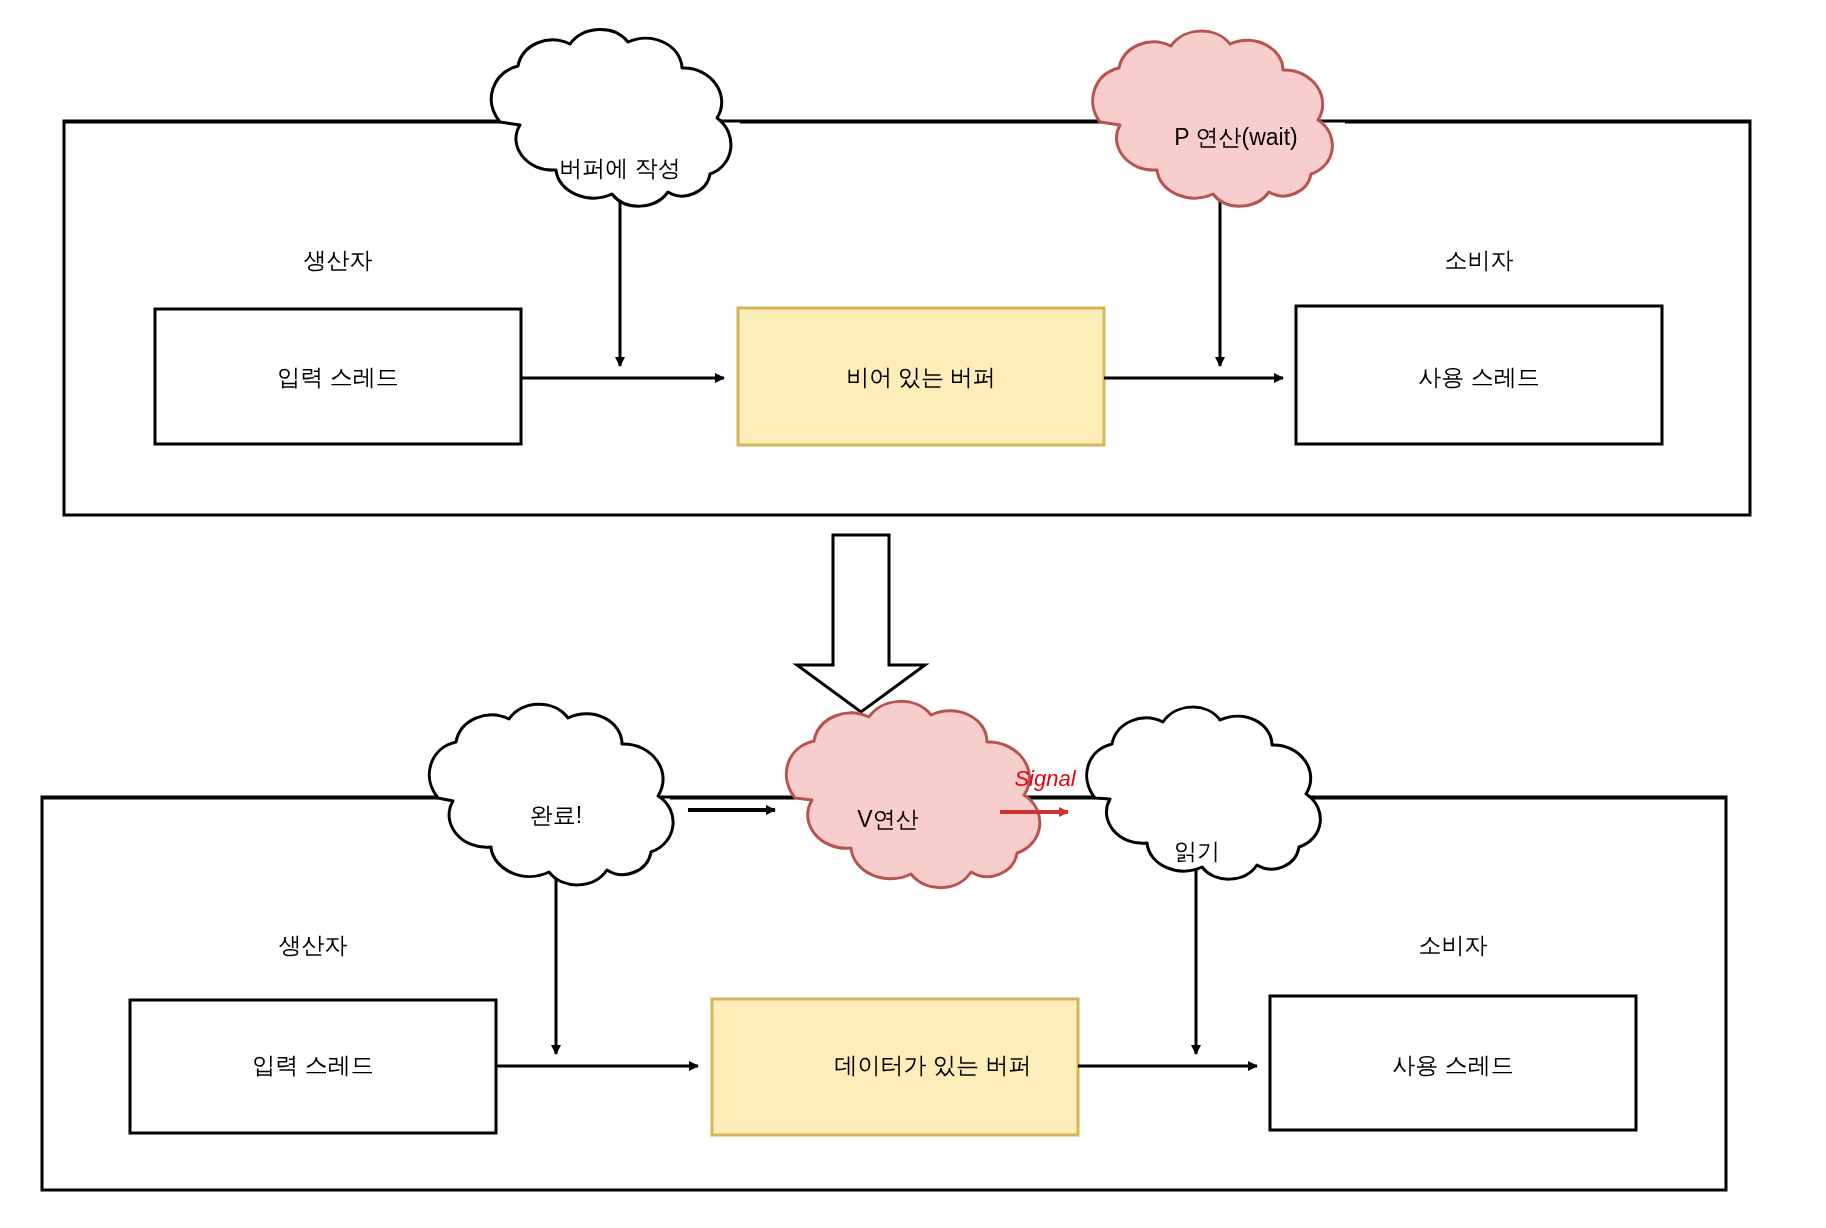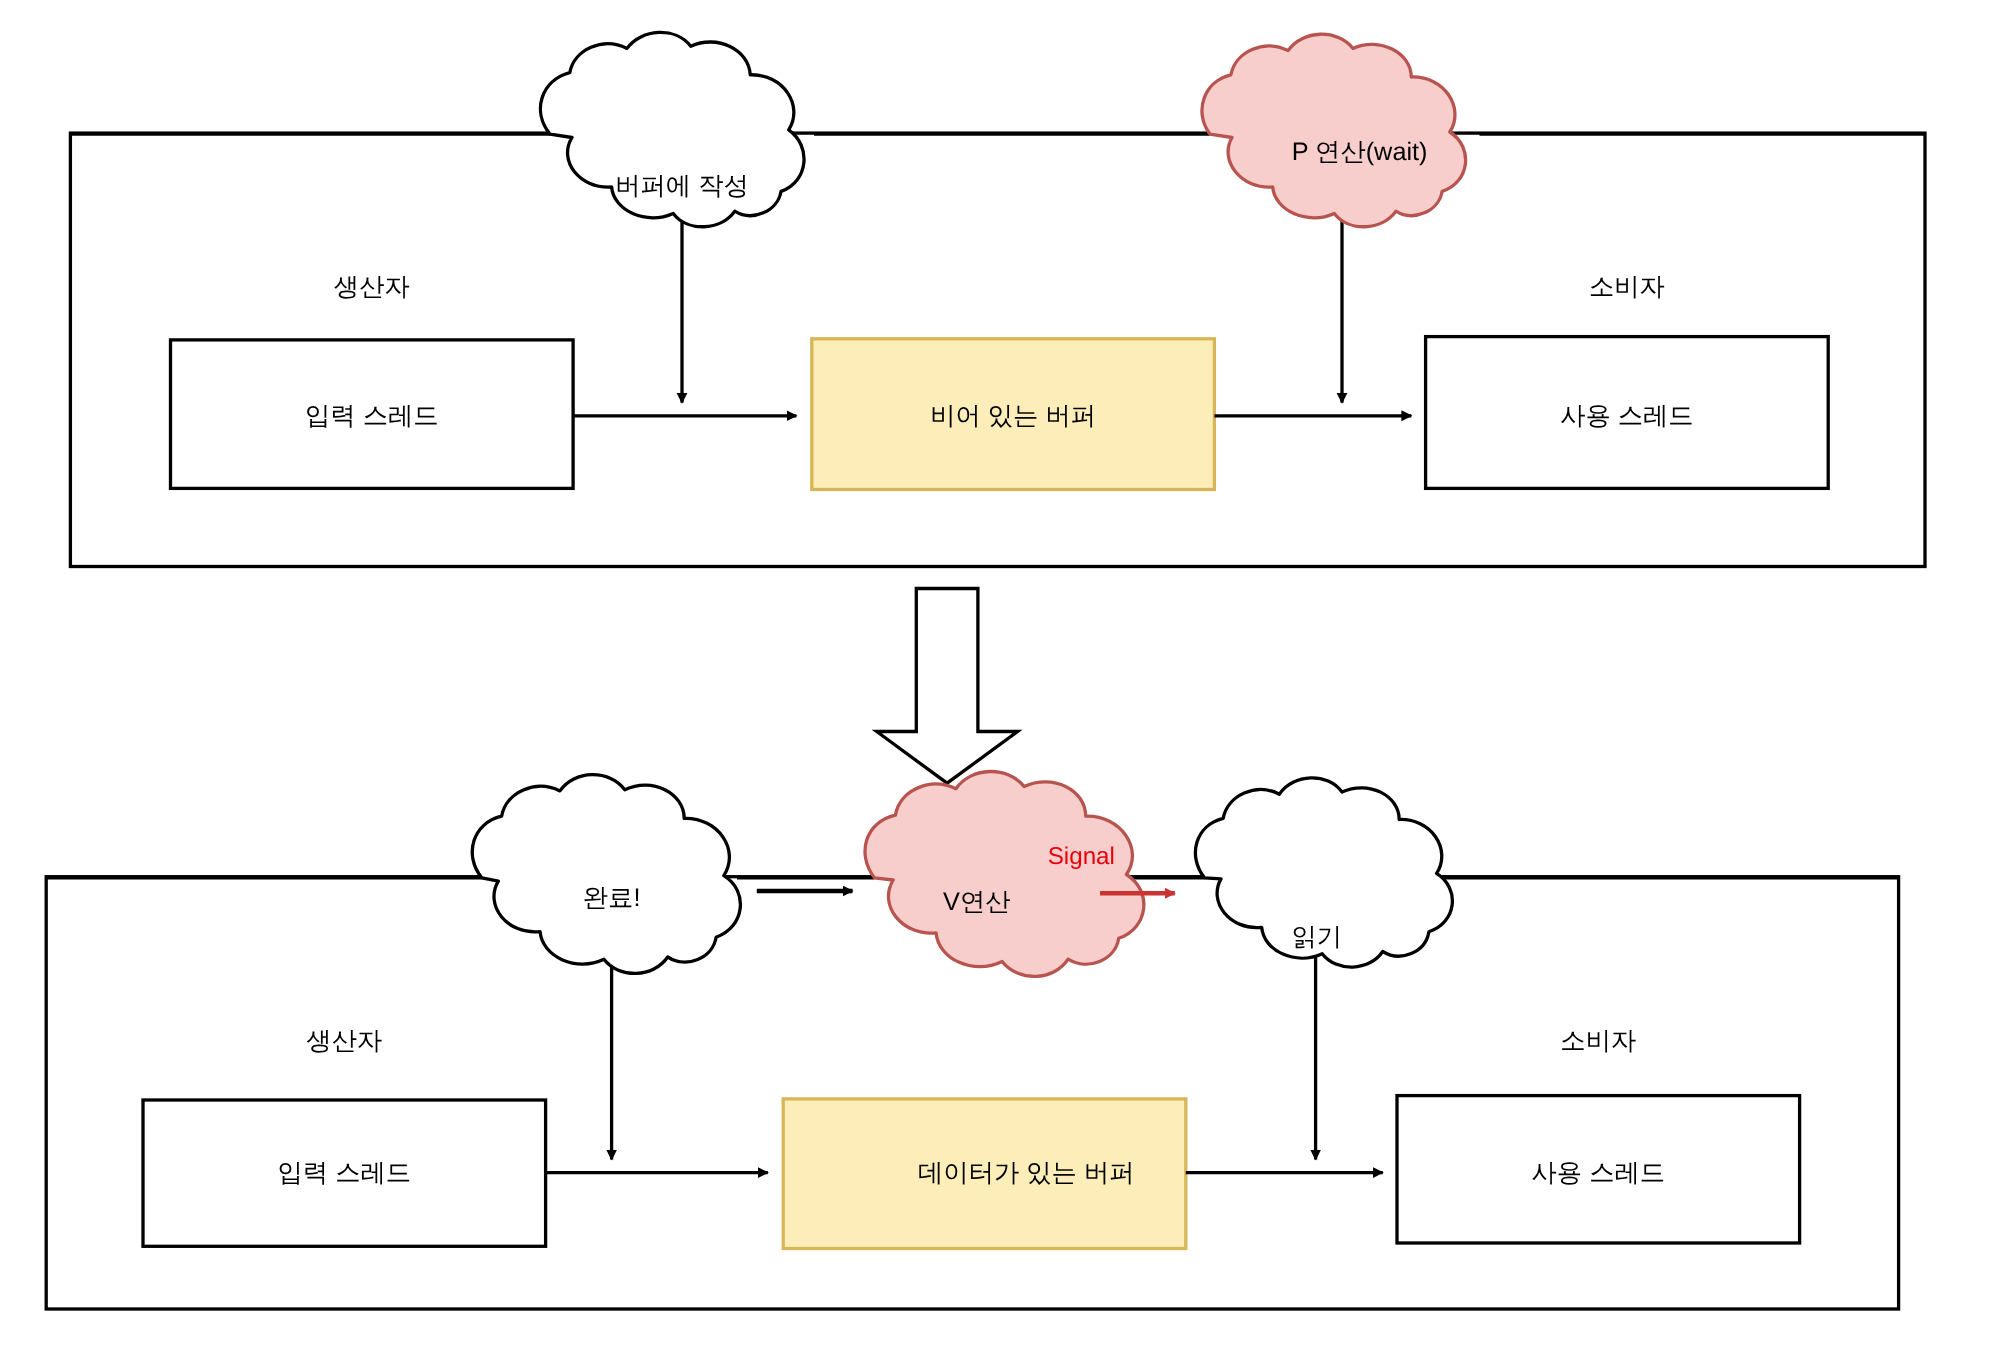--- a/index.html
+++ b/index.html
@@ -158,28 +158,28 @@
              C1328,808 1324,839 1299,847
              C1296,866 1273,875 1257,865
              C1245,883 1215,884 1202,867
              C1178,878 1149,865 1147,843
              C1118,846 1098,820 1110,799 Z" fill="#ffffff" stroke="#000000" stroke-width="3" stroke-linejoin="round"></path>
   </svg>
 
   <div class="lbl" style="left:338px; top:261px;">생산자</div>
   <div class="lbl" style="left:1479px; top:261px;">소비자</div>
   <div class="lbl" style="left:338px; top:378px;">입력 스레드</div>
-  <div class="lbl" style="left:921px; top:378px;">비어 있는 버퍼</div>
+  <div class="lbl" style="left:921px; top:378px;font-family:Liberation Serif, serif;">비어 있는 버퍼</div>
   <div class="lbl" style="left:1479px; top:378px;">사용 스레드</div>
   <div class="lbl" style="left:620px; top:137px;margin-top:32px;">버퍼에 작성</div>
   <div class="lbl" style="left:1221px; top:138px;margin-left:15px;">P 연산(wait)</div>
 
   <div class="lbl" style="left:313px; top:946px;">생산자</div>
   <div class="lbl" style="left:1453px; top:946px;">소비자</div>
   <div class="lbl" style="left:313px; top:1066px;">입력 스레드</div>
   <div class="lbl" style="left:933px; top:1066px;">데이터가 있는 버퍼</div>
   <div class="lbl" style="left:1453px; top:1066px;">사용 스레드</div>
   <div class="lbl" style="left:556px; top:816px;">완료!</div>
   <div class="lbl" style="left:888px; top:820px;">V연산</div>
   <div class="lbl" style="left:1197px; top:852px;">읽기</div>
-  <div class="lbl lbl-signal" style="left:983px; top:779px;">Signal</div>
+  <div class="lbl lbl-signal" style="left:1045px; top:779px;font-style:italic;">Signal</div>
 
 </div>
 
 </body></html>

